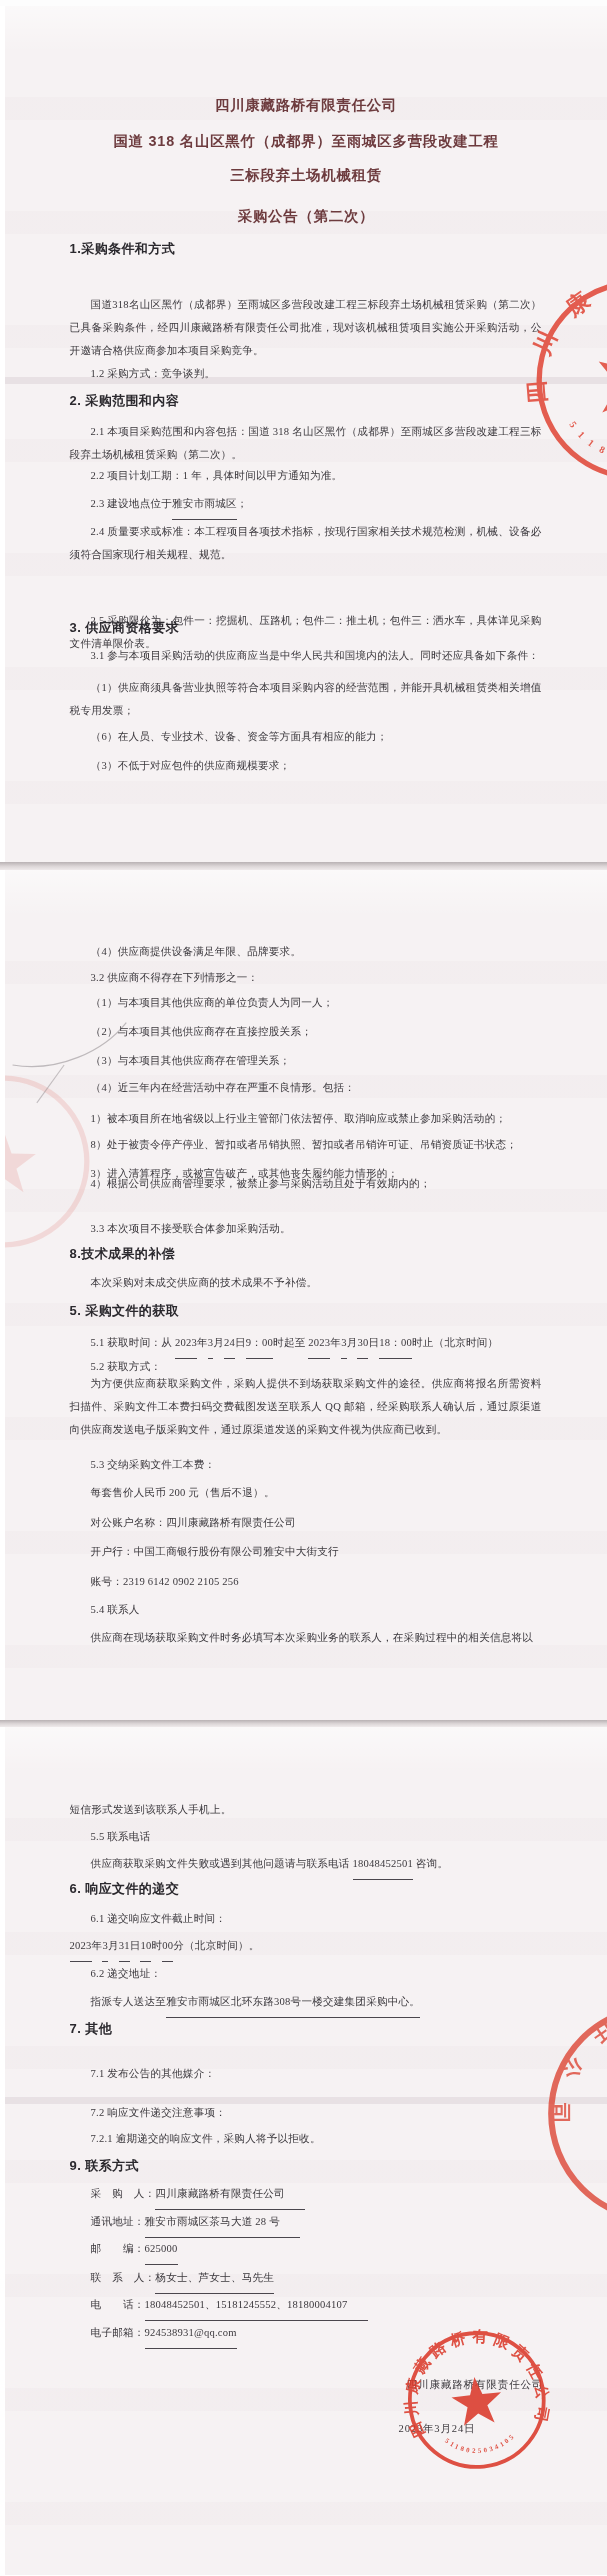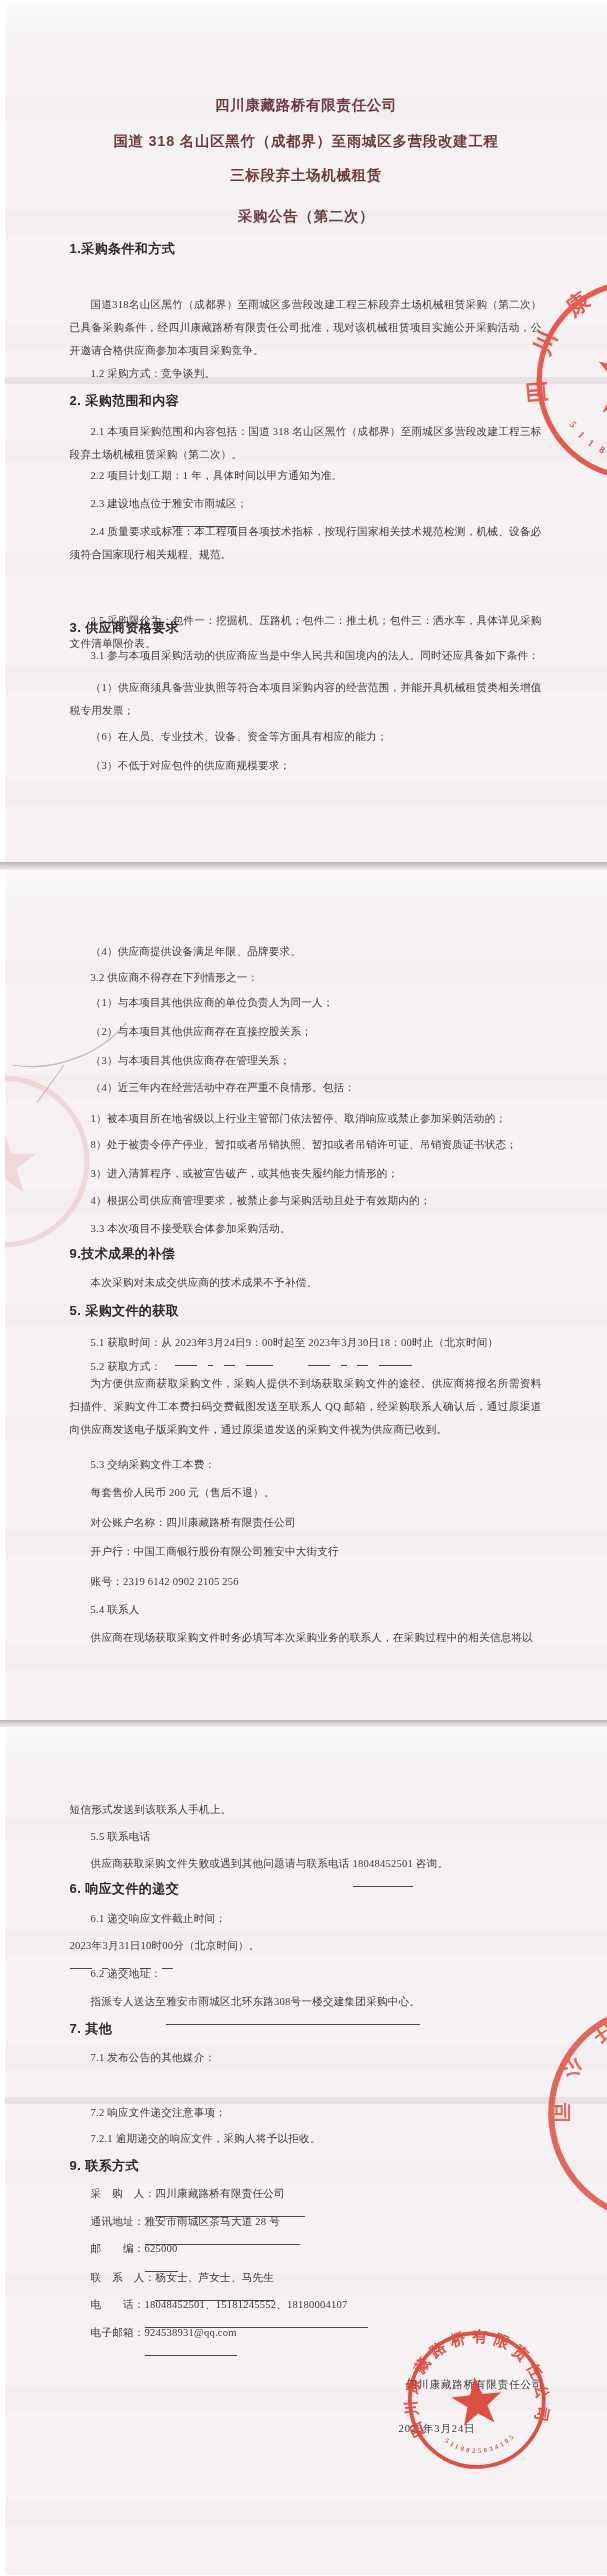--- a/index.html
+++ b/index.html
@@ -32,21 +32,21 @@
     font:bold 13px/23px "Liberation Sans",sans-serif;
     color:#2b292e;letter-spacing:0.4px;
   }
   .b{
     position:absolute;left:65px;width:472px;
     font:10.6px/23px "Liberation Serif",serif;
     color:#3b383d;text-align:justify;letter-spacing:0.2px;
   }
   .ind{text-indent:21px;}
   .bold{font-weight:normal;margin-top:40px;}
-  .u{border-bottom:0.8px solid #4a464d;padding-bottom:17px;}
+  .u{border-bottom:0.8px solid #4a464d;padding-bottom:10px;}
   .uex{padding-right:20px;}
   .band{position:absolute;left:0;width:100%;height:6.8px;background:rgba(216,205,210,.45);}
   .seal{position:absolute;}
   .seal svg text{font-family:"Liberation Serif",serif;font-weight:bold;}
   .sign{
     position:absolute;
     font:10.6px/20px "Liberation Serif",serif;color:#3b383d;letter-spacing:0.8px;
   }
 </style>
 </head>
@@ -111,24 +111,24 @@
 
   <div class="b ind" style="top:70px">（4）供应商提供设备满足年限、品牌要求。</div>
   <div class="b ind" style="top:96px">3.2 供应商不得存在下列情形之一：</div>
   <div class="b ind" style="top:121px">（1）与本项目其他供应商的单位负责人为同一人；</div>
   <div class="b ind" style="top:150px">（2）与本项目其他供应商存在直接控股关系；</div>
   <div class="b ind" style="top:179px">（3）与本项目其他供应商存在管理关系；</div>
   <div class="b ind" style="top:206px">（4）近三年内在经营活动中存在严重不良情形。包括：</div>
   <div class="b ind" style="top:237px">1）被本项目所在地省级以上行业主管部门依法暂停、取消响应或禁止参加采购活动的；</div>
   <div class="b ind" style="top:263px">8）处于被责令停产停业、暂扣或者吊销执照、暂扣或者吊销许可证、吊销资质证书状态；</div>
   <div class="b ind" style="top:292px">3）进入清算程序，或被宣告破产，或其他丧失履约能力情形的；</div>
-  <div class="b ind" style="top:319px">4）根据公司供应商管理要求，被禁止参与采购活动且处于有效期内的；</div>
+  <div class="b ind" style="top:302px">4）根据公司供应商管理要求，被禁止参与采购活动且处于有效期内的；</div>
   <div class="b ind" style="top:347px">3.3 本次项目不接受联合体参加采购活动。</div>
 
-  <div class="h" style="top:372px">9.技术成果的补偿</div>
+  <div class="h" style="top:372px">8.技术成果的补偿</div>
   <div class="b ind" style="top:401px">本次采购对未成交供应商的技术成果不予补偿。</div>
 
   <div class="h" style="top:429px">5. 采购文件的获取</div>
   <div class="b ind" style="top:461px">
     <span>5.1 获取时间：从 </span><span class="u">2023</span><span>年</span><span class="u">3</span><span>月</span><span class="u">24</span><span>日</span><span class="u">9：00</span><span>时起至 </span><span class="u">2023</span><span>年</span><span class="u">3</span><span>月</span><span class="u">30</span><span>日</span><span class="u">18：00</span><span>时止（北京时间）</span>
   </div>
   <div class="b ind" style="top:485px">5.2 获取方式：</div>
   <div class="b ind" style="top:502px">为方便供应商获取采购文件，采购人提供不到场获取采购文件的途径。供应商将报名所需资料扫描件、采购文件工本费扫码交费截图发送至联系人 QQ 邮箱，经采购联系人确认后，通过原渠道向供应商发送电子版采购文件，通过原渠道发送的采购文件视为供应商已收到。</div>
   <div class="b ind" style="top:583px">5.3 交纳采购文件工本费：</div>
   <div class="b ind" style="top:611px">每套售价人民币 200 元（售后不退）。</div>
@@ -162,21 +162,21 @@
   <div class="b ind" style="top:180px">6.1 递交响应文件截止时间：</div>
   <div class="b" style="top:207px">
     <span class="u">2023</span><span>年</span><span class="u">3</span><span>月</span><span class="u">31</span><span>日</span><span class="u">10</span><span>时</span><span class="u">00</span><span>分</span><span>（北京时间）。</span>
   </div>
   <div class="b ind" style="top:235px">6.2 递交地址：</div>
   <div class="b ind" style="top:263px">
     <span>指派专人送达至</span><span class="u bold">雅安市雨城区北环东路308号一楼交建集团采购中心。</span>
   </div>
 
   <div class="h" style="top:290px">7. 其他</div>
-  <div class="b ind" style="top:319px">7.1 发布公告的其他媒介：</div>
+  <div class="b ind" style="top:335px">7.1 发布公告的其他媒介：</div>
   <div class="b ind" style="top:374px">7.2 响应文件递交注意事项：</div>
   <div class="b ind" style="top:400px">7.2.1 逾期递交的响应文件，采购人将予以拒收。</div>
 
   <div class="h" style="top:427px">9. 联系方式</div>
 
   <div class="b ind" style="top:455px">
     <span>采　购　人：</span><span class="u uex">四川康藏路桥有限责任公司</span>
   </div>
   <div class="b ind" style="top:483px">
     <span>通讯地址：</span><span class="u uex">雅安市雨城区茶马大道 28 号</span>

